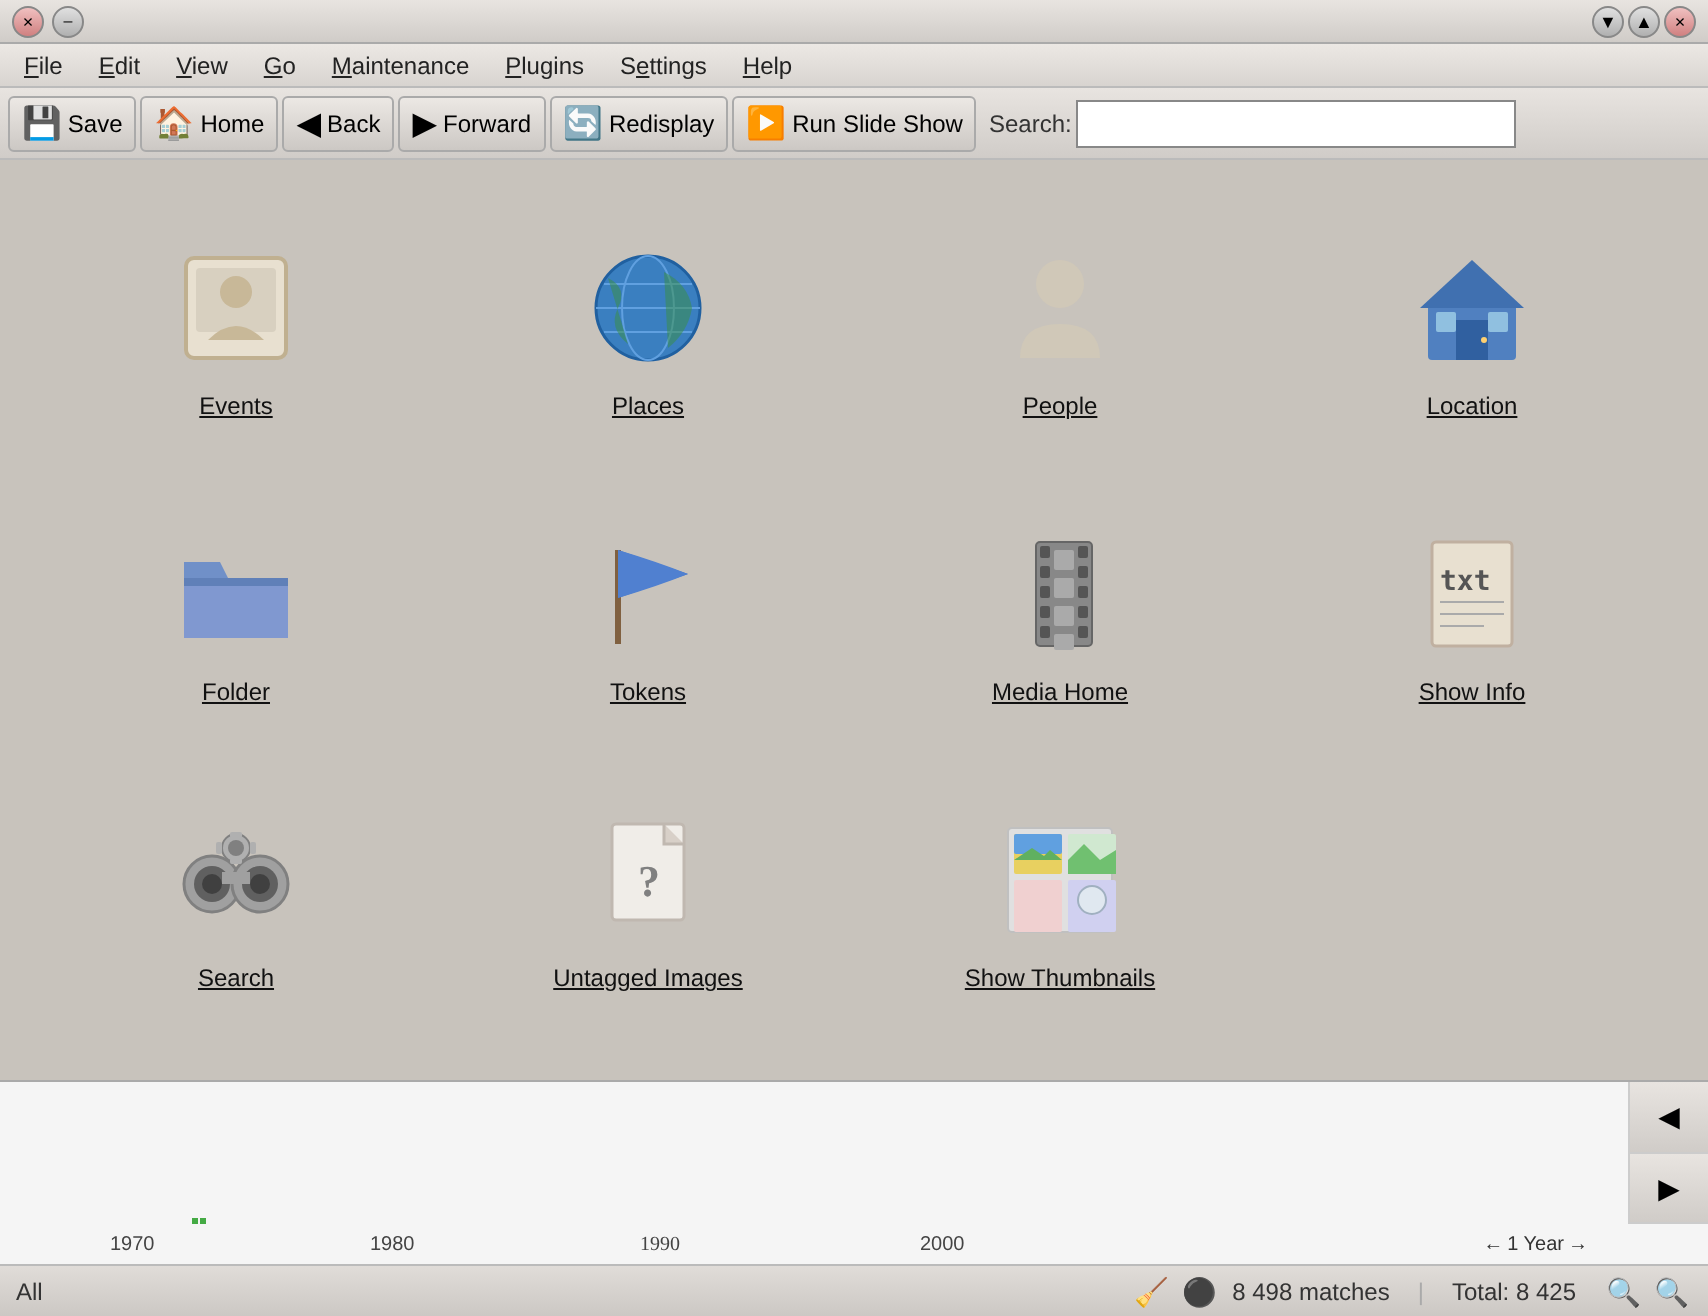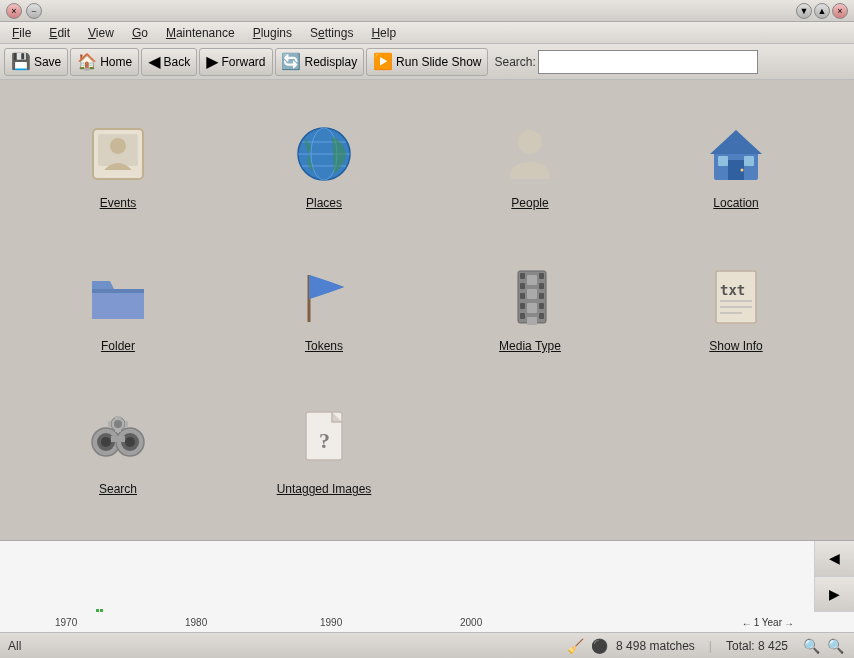--- a/index.html
+++ b/index.html
@@ -385,21 +385,21 @@
         <rect x="39" y="26" width="5" height="6" rx="1" fill="#555"></rect>
         <rect x="39" y="36" width="5" height="6" rx="1" fill="#555"></rect>
         <rect x="39" y="46" width="5" height="6" rx="1" fill="#555"></rect>
 
         <rect x="27" y="8" width="10" height="10" fill="#aaa" rx="1"></rect>
         <rect x="27" y="22" width="10" height="10" fill="#aaa" rx="1"></rect>
         <rect x="27" y="36" width="10" height="10" fill="#aaa" rx="1"></rect>
         <rect x="27" y="50" width="10" height="8" fill="#aaa" rx="1"></rect>
       </svg>
     </div>
-    <span class="category-label">Media Type</span>
+    <span class="category-label">Media Home</span>
   </div>
 
   <div class="category-item">
     <div class="category-icon">
       <svg width="60" height="60" viewBox="0 0 60 60">
 
         <rect x="10" y="4" width="40" height="52" rx="2" fill="#e8e0d0" stroke="#c0b0a0" stroke-width="1.5"></rect>
 
         <text x="14" y="28" font-family="monospace" font-size="14" font-weight="bold" fill="#555">txt</text>
         <line x1="14" y1="34" x2="46" y2="34" stroke="#aaa" stroke-width="1"></line>
@@ -441,20 +441,41 @@
         <rect x="12" y="2" width="36" height="48" rx="2" fill="#f0ede8" stroke="#c0b8b0" stroke-width="1.5"></rect>
 
         <path d="M38 2 L48 12 L38 12 Z" fill="#d8d0c8"></path>
         <path d="M38 2 L38 12 L48 12" fill="none" stroke="#c0b8b0" stroke-width="1.5"></path>
         <text x="25" y="38" font-family="serif" font-size="22" font-weight="bold" fill="#808080">?</text>
       </svg>
     </div>
     <span class="category-label">Untagged Images</span>
   </div>
 
+  <div class="category-item">
+    <div class="category-icon">
+      <svg width="60" height="60" viewBox="0 0 60 60">
+
+        <rect x="4" y="4" width="52" height="52" rx="2" fill="#e0e0e0" stroke="#c0c0c0" stroke-width="1"></rect>
+
+        <rect x="7" y="7" width="24" height="20" rx="1" fill="#e8d060"></rect>
+        <rect x="7" y="7" width="24" height="10" rx="1" fill="#60a0e0"></rect>
+        <path d="M7 20 L16 14 L22 18 L25 15 L31 20 Z" fill="#60b060"></path>
+
+        <rect x="34" y="7" width="24" height="20" rx="1" fill="#d0e8d0"></rect>
+        <path d="M34 20 L42 12 L50 20 L58 15 L58 27 L34 27 Z" fill="#70c070"></path>
+
+        <rect x="7" y="30" width="24" height="26" rx="1" fill="#f0d0d0"></rect>
+
+        <rect x="34" y="30" width="24" height="26" rx="1" fill="#d0d0f0"></rect>
+        <circle cx="46" cy="40" r="7" fill="#e0e8f0" stroke="#a0b0c0" stroke-width="1"></circle>
+      </svg>
+    </div>
+    <span class="category-label">Show Thumbnails</span>
+  </div>
 
   <div></div>
 
 </div>
 
 <div class="timeline-area">
   <div class="timeline-scroll">
     <div class="timeline-bars" id="timeline-bars">
 
     <div style="width: 3px; min-width: 3px;"></div>
@@ -1013,21 +1034,21 @@
         <div style="width: 3px; min-width: 3px;"></div>
       </div>
     <div class="timeline-nav">
       <div class="timeline-nav-btn">◀</div>
       <div class="timeline-nav-btn">▶</div>
     </div>
   </div>
   <div class="timeline-axis">
     <span class="axis-label" style="left: 55px;">1970</span>
     <span class="axis-label" style="left: 185px;">1980</span>
-    <span class="axis-label" style="left: 320px;">1990</span>
+    <span class="axis-label" style="left: 320px; font-family: Liberation Serif, serif;">1990</span>
     <span class="axis-label" style="left: 460px;">2000</span>
     <span class="year-arrow">
       <span>←</span>
       <span>1 Year</span>
       <span>→</span>
     </span>
   </div>
 </div>
 
 <div class="status-bar">

